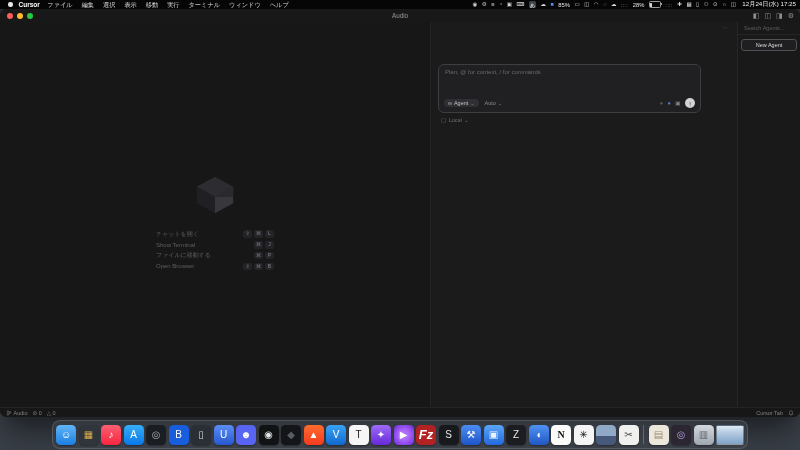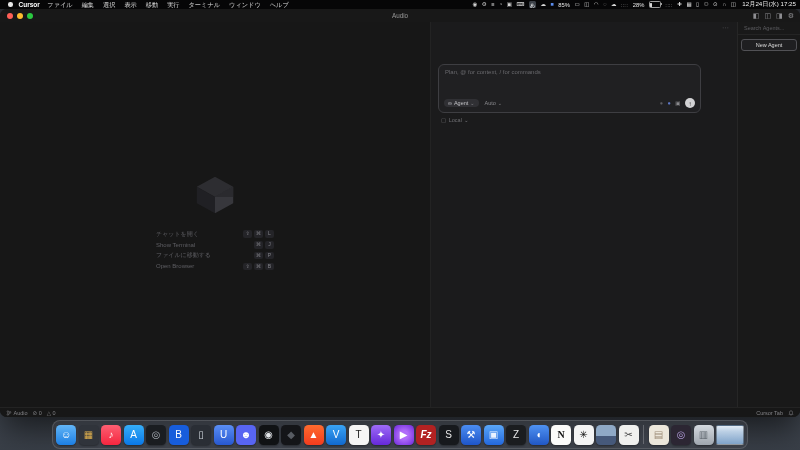--- a/index.html
+++ b/index.html
@@ -84,21 +84,21 @@
     padding:0 6px;font-size:5.5px;color:#828286;}
   .sb-group{display:flex;align-items:center;gap:5px;}
   .sb-item{display:flex;align-items:center;gap:1.5px;}
   .sb-svg{width:6px;height:6px;fill:none;stroke:#828286;stroke-width:1.4;}
   
   #dock{position:absolute;bottom:1px;left:50%;transform:translateX(-50%);height:27px;
     background:rgba(66,70,78,.55);border:1px solid rgba(255,255,255,.14);border-radius:8px;
     display:flex;align-items:center;padding:0 3px;gap:2.5px;z-index:60;}
   .dock-app{width:20px;height:20px;border-radius:4.5px;display:flex;align-items:center;
     justify-content:center;font-size:10px;flex:0 0 auto;box-shadow:0 1px 2px rgba(0,0,0,.35);}
-  .dock-app.small{font-size:10px;font-weight:bold;font-style:italic;}
+  .dock-app.small{font-size:13px;font-weight:bold;font-style:italic;}
   .dock-app.serif{font-family:"Liberation Serif",serif;font-weight:bold;}
   .dock-sep{width:1px;height:19px;background:rgba(255,255,255,.22);margin:0 2px;flex:0 0 auto;}
   .dock-win{width:26px;height:18px;border-radius:2px;flex:0 0 auto;align-self:center;
     background:linear-gradient(180deg,#e3ebf4 0%,#bcd0e5 30%,#7fa3c9 100%);
     border:1px solid rgba(0,0,0,.35);}
 </style>
 </head>
 <body>
 
 <div id="menubar">

